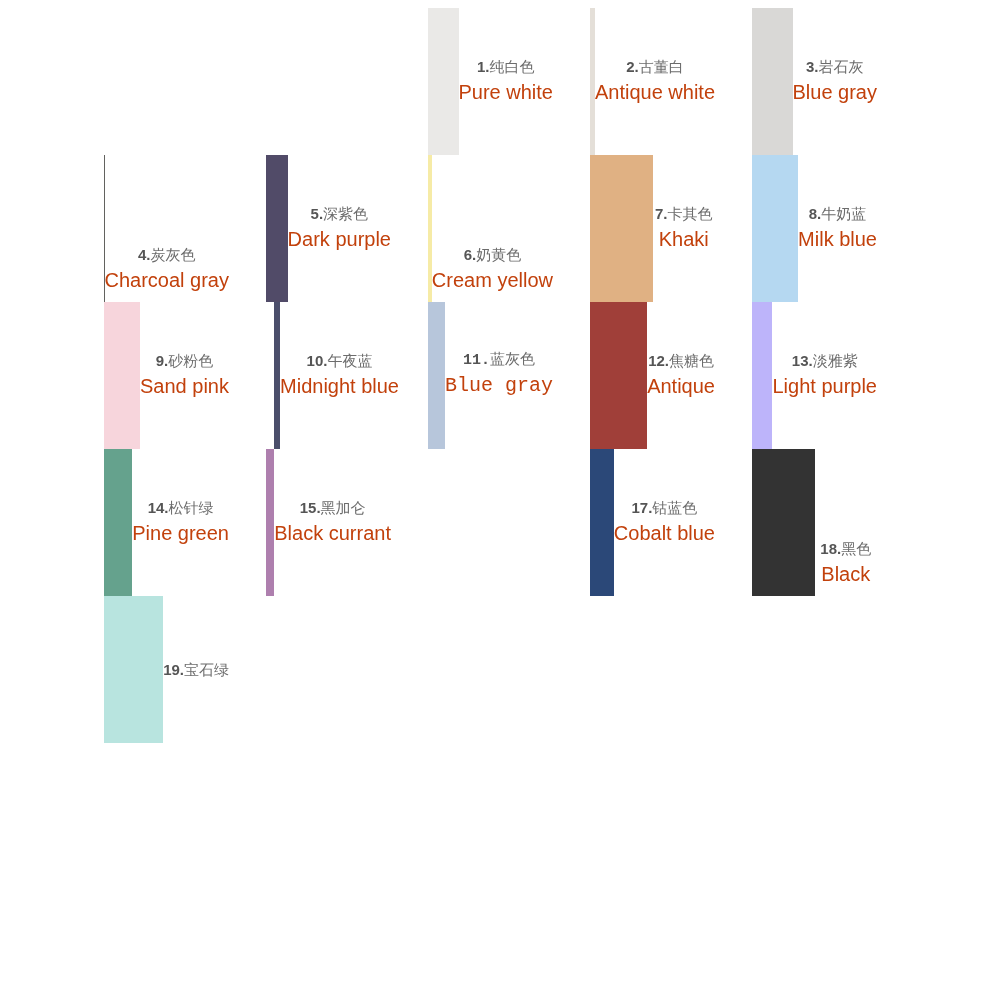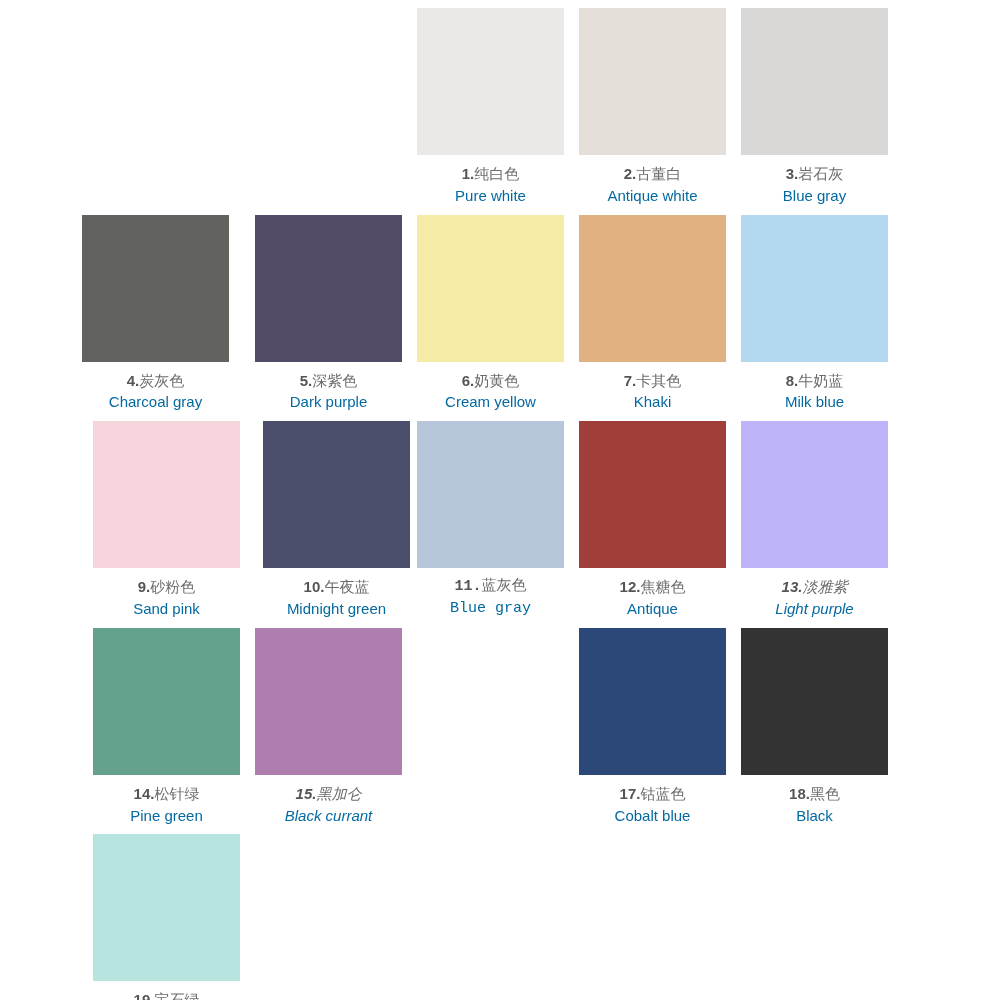--- a/index.html
+++ b/index.html
@@ -25,21 +25,20 @@
     top: 8px;
     width: 800px;
     display: grid;
     grid-template-columns: repeat(5, 147px);
     column-gap: 15px;
     row-gap: 0px;
   }
   .swatch-cell {
     width: 125px;
     display: flex;
-    flex-direction: column;
     align-items: center;
   }
   .swatch-chip {
     width: 147px;
     height: 147px;
     display: block;
     box-sizing: border-box;
   }
   .swatch-caption {
     width: 147px;
@@ -53,22 +52,22 @@
     color: #6c6c6c;
     white-space: nowrap;
     letter-spacing: 0px;
   }
   .caption-num {
     font-weight: bold;
     color: #555555;
     font-size: 15px;
   }
   .caption-en {
-    font-size: 15px;
-    color: #0369a1;
+    font-size: 20px;
+    color: #c2410c;
     white-space: nowrap;
     margin-top: 2px;
   }
 </style>
 </head>
 <body>
 
 <div id="palette-sheet">
   <div class="swatch-grid">
       <div class="swatch-cell" style="grid-area: 1 / 3;">
@@ -99,21 +98,21 @@
           <div class="caption-en">Charcoal gray</div>
         </div>
       </div>
       <div class="swatch-cell" style="grid-area: 2 / 2;">
         <div class="swatch-chip" title="#514B68" style="background: rgb(81, 75, 104);"></div>
         <div class="swatch-caption">
           <div class="caption-cn"><span class="caption-num">5.</span><span>深紫色</span></div>
           <div class="caption-en">Dark purple</div>
         </div>
       </div>
-      <div class="swatch-cell" style="grid-area: 2 / 3;">
+      <div class="swatch-cell" style="grid-area: 2 / 3; align-items: flex-end;">
         <div class="swatch-chip" title="#F6EBA6" style="background: rgb(246, 235, 166);"></div>
         <div class="swatch-caption">
           <div class="caption-cn"><span class="caption-num">6.</span><span>奶黄色</span></div>
           <div class="caption-en">Cream yellow</div>
         </div>
       </div>
       <div class="swatch-cell" style="grid-area: 2 / 4;">
         <div class="swatch-chip" title="#E0B183" style="background: rgb(224, 177, 131);"></div>
         <div class="swatch-caption">
           <div class="caption-cn"><span class="caption-num">7.</span><span>卡其色</span></div>
@@ -131,66 +130,66 @@
         <div class="swatch-chip" title="#F7D5DC" style="background: rgb(247, 213, 220);"></div>
         <div class="swatch-caption">
           <div class="caption-cn"><span class="caption-num">9.</span><span>砂粉色</span></div>
           <div class="caption-en">Sand pink</div>
         </div>
       </div>
       <div class="swatch-cell" style="grid-area: 3 / 2; padding-left: 8px;">
         <div class="swatch-chip" title="#4B4E6B" style="background: rgb(75, 78, 107);"></div>
         <div class="swatch-caption">
           <div class="caption-cn"><span class="caption-num">10.</span><span>午夜蓝</span></div>
-          <div class="caption-en">Midnight green</div>
+          <div class="caption-en">Midnight blue</div>
         </div>
       </div>
       <div class="swatch-cell" style="grid-area: 3 / 3; font-family: Liberation Mono, monospace;">
         <div class="swatch-chip" title="#B7C6DB" style="background: rgb(183, 198, 219);"></div>
         <div class="swatch-caption">
           <div class="caption-cn"><span class="caption-num">11.</span><span>蓝灰色</span></div>
           <div class="caption-en">Blue gray</div>
         </div>
       </div>
       <div class="swatch-cell" style="grid-area: 3 / 4;">
         <div class="swatch-chip" title="#A03F39" style="background: rgb(160, 63, 57);"></div>
         <div class="swatch-caption">
           <div class="caption-cn"><span class="caption-num">12.</span><span>焦糖色</span></div>
           <div class="caption-en">Antique</div>
         </div>
       </div>
-      <div class="swatch-cell" style="grid-area: 3 / 5; font-style: italic;">
+      <div class="swatch-cell" style="grid-area: 3 / 5;">
         <div class="swatch-chip" title="#BDB4FA" style="background: rgb(189, 180, 250);"></div>
         <div class="swatch-caption">
           <div class="caption-cn"><span class="caption-num">13.</span><span>淡雅紫</span></div>
           <div class="caption-en">Light purple</div>
         </div>
       </div>
       <div class="swatch-cell" style="grid-area: 4 / 1;">
         <div class="swatch-chip" title="#65A28D" style="background: rgb(101, 162, 141);"></div>
         <div class="swatch-caption">
           <div class="caption-cn"><span class="caption-num">14.</span><span>松针绿</span></div>
           <div class="caption-en">Pine green</div>
         </div>
       </div>
-      <div class="swatch-cell" style="grid-area: 4 / 2; font-style: italic;">
+      <div class="swatch-cell" style="grid-area: 4 / 2;">
         <div class="swatch-chip" title="#AE7FAE" style="background: rgb(174, 127, 174);"></div>
         <div class="swatch-caption">
           <div class="caption-cn"><span class="caption-num">15.</span><span>黑加仑</span></div>
           <div class="caption-en">Black currant</div>
         </div>
       </div>
       <div class="swatch-cell" style="grid-area: 4 / 4;">
         <div class="swatch-chip" title="#2B4878" style="background: rgb(43, 72, 120);"></div>
         <div class="swatch-caption">
           <div class="caption-cn"><span class="caption-num">17.</span><span>钴蓝色</span></div>
           <div class="caption-en">Cobalt blue</div>
         </div>
       </div>
-      <div class="swatch-cell" style="grid-area: 4 / 5;">
+      <div class="swatch-cell" style="grid-area: 4 / 5; align-items: flex-end;">
         <div class="swatch-chip" title="#333333" style="background: rgb(51, 51, 51);"></div>
         <div class="swatch-caption">
           <div class="caption-cn"><span class="caption-num">18.</span><span>黑色</span></div>
           <div class="caption-en">Black</div>
         </div>
       </div>
       <div class="swatch-cell" style="grid-area: 5 / 1;">
         <div class="swatch-chip" title="#B8E4DF" style="background: rgb(184, 228, 223);"></div>
         <div class="swatch-caption">
           <div class="caption-cn"><span class="caption-num">19.</span><span>宝石绿</span></div>

